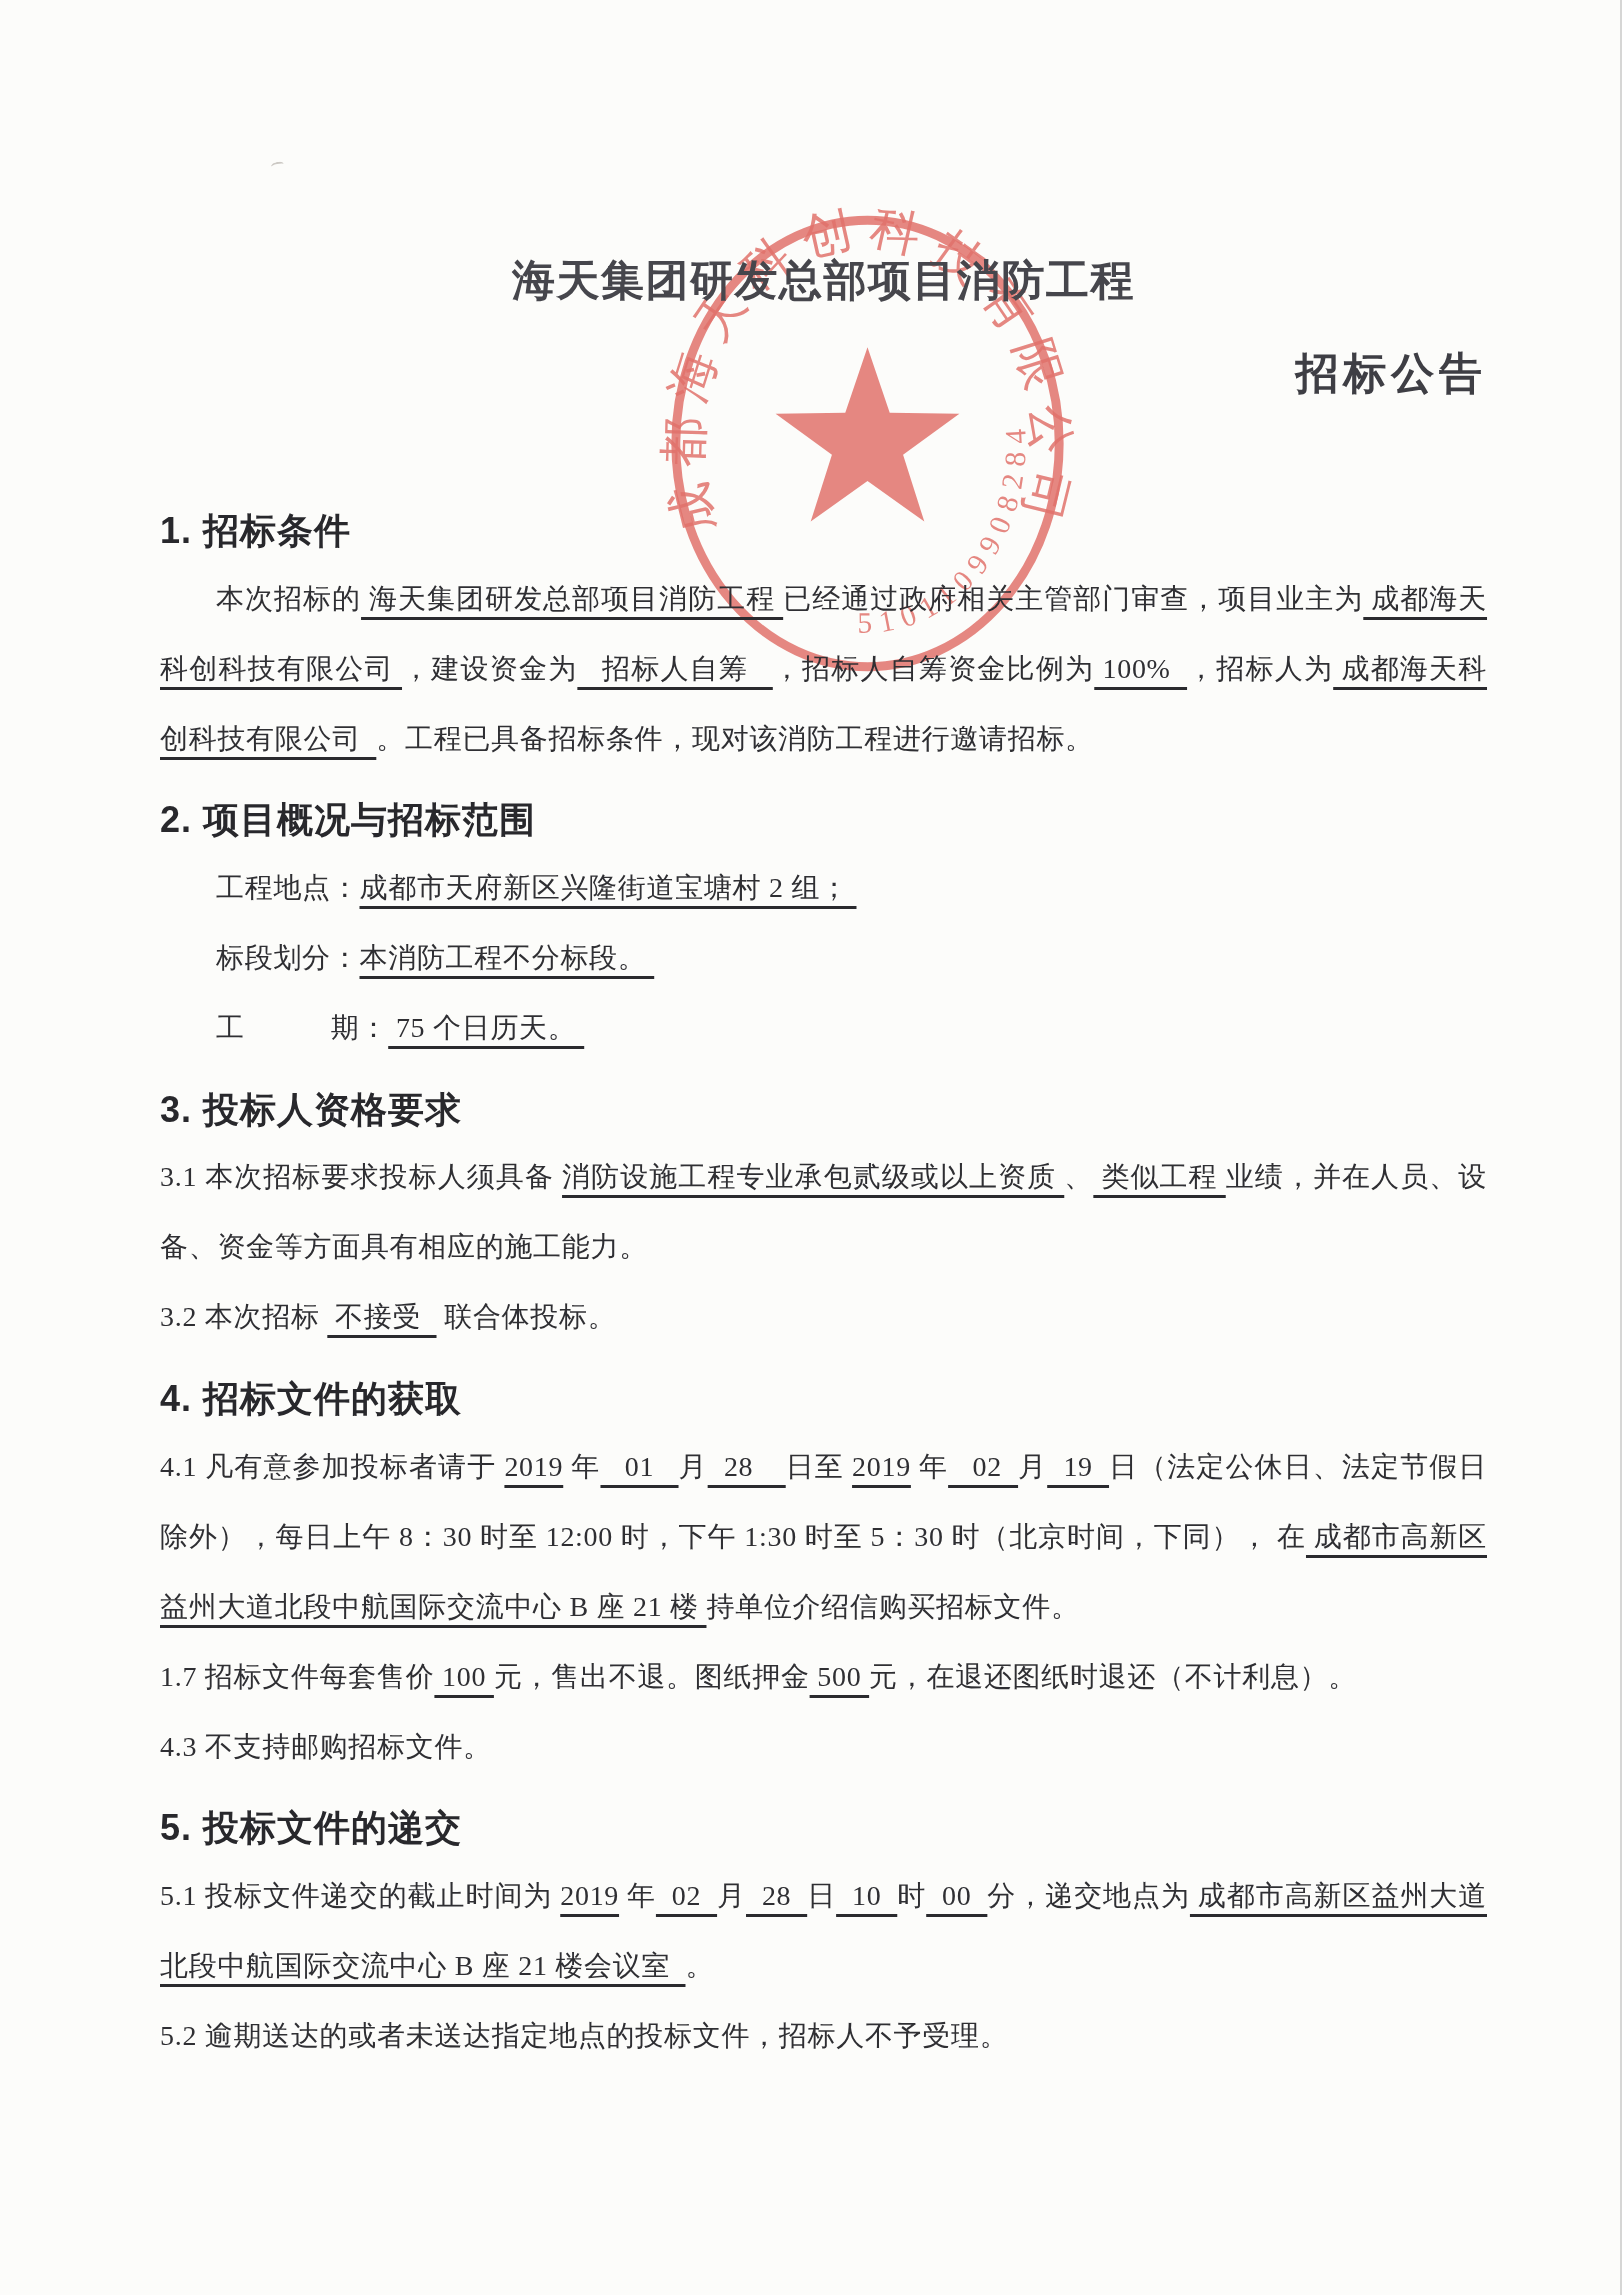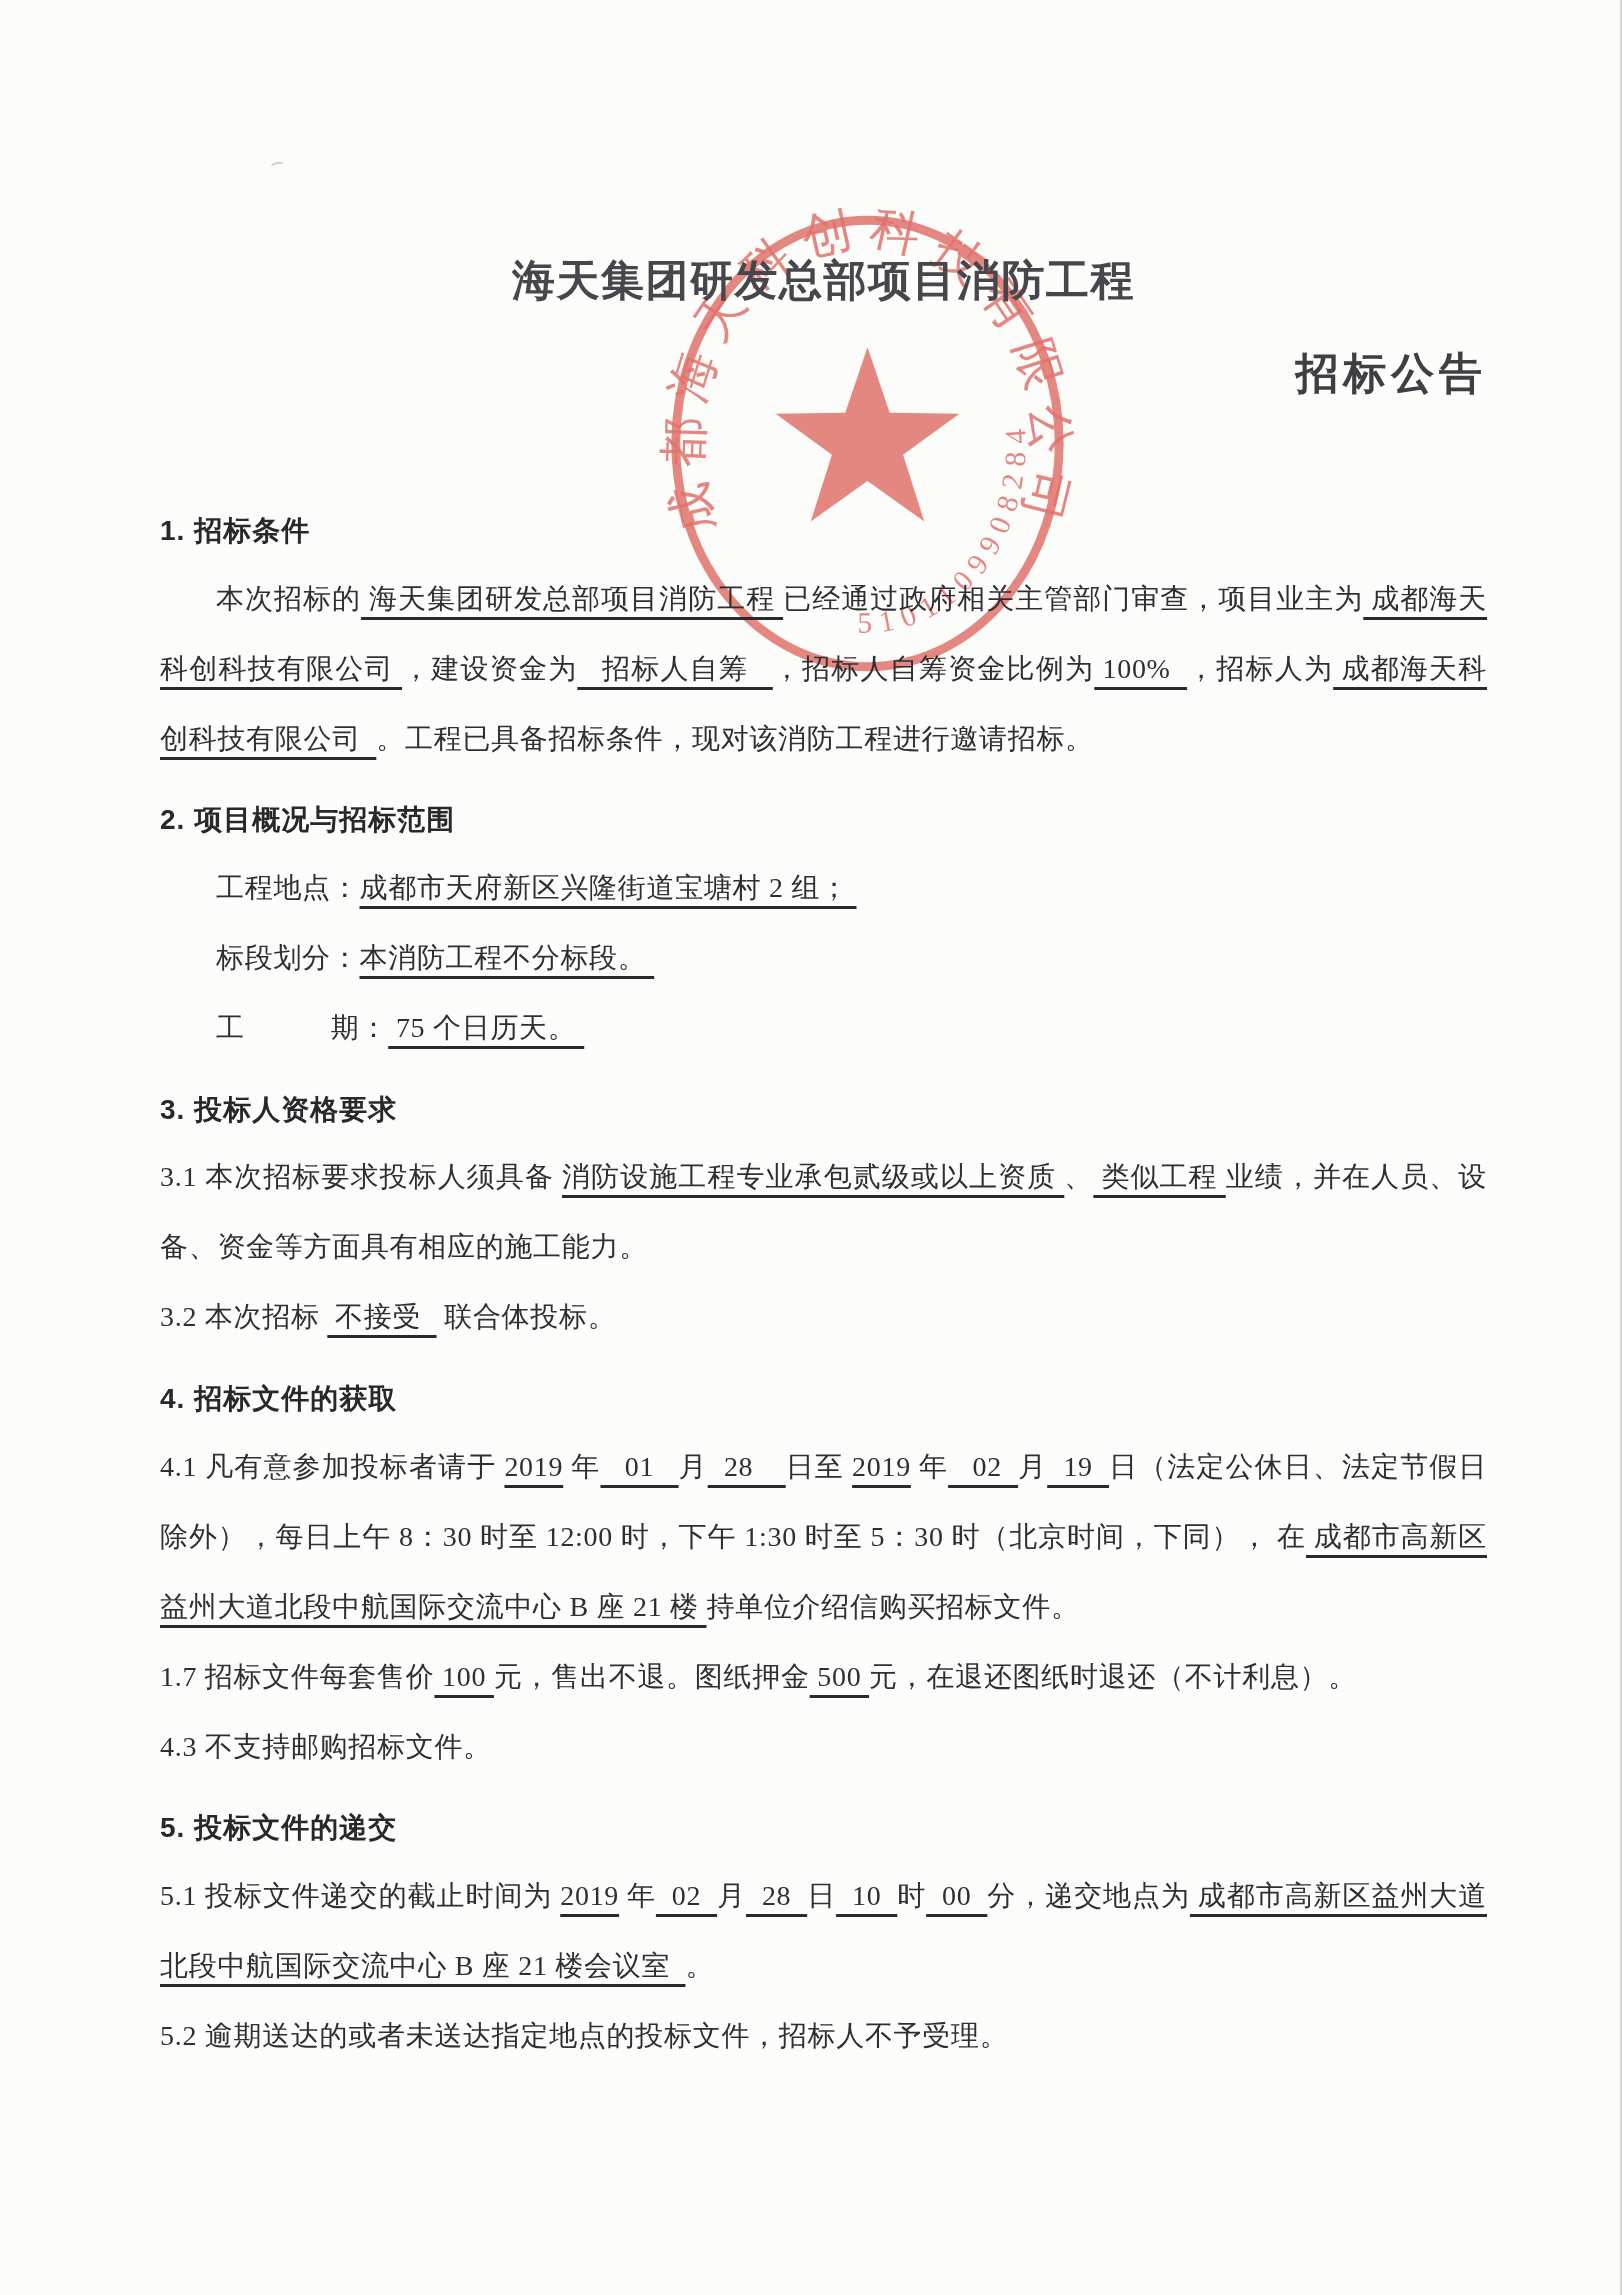--- a/index.html
+++ b/index.html
@@ -18,21 +18,21 @@
 
   .content{position:absolute;left:160px;top:0;width:1327px;z-index:1;color:#303034;}
 
   .title1{margin:256px 0 0 0;text-align:center;font-size:43px;line-height:50px;
           font-weight:bold;color:#46464c;letter-spacing:1.5px;}
   .title2{margin:43px 0 0 0;text-align:right;font-size:43px;line-height:50px;
           font-weight:bold;color:#3e3e44;letter-spacing:4.9px;}
 
   .sec-heading{
     font-family:"Liberation Sans","DejaVu Sans",sans-serif;
-    font-size:28px;font-weight:bold;color:#28282c;
+    font-size:36px;font-weight:bold;color:#28282c;
     line-height:40px;margin:26.5px 0 12.8px 0;letter-spacing:1px;
   }
   .sec-heading.first{margin-top:112px;}
 
   .para{font-size:28px;line-height:70px;margin:0;text-align:justify;
         letter-spacing:0.7px;color:#2f2f33;}
   .para.indent{text-indent:2em;}
   .para.item{text-indent:2em;}
 
   .u{

